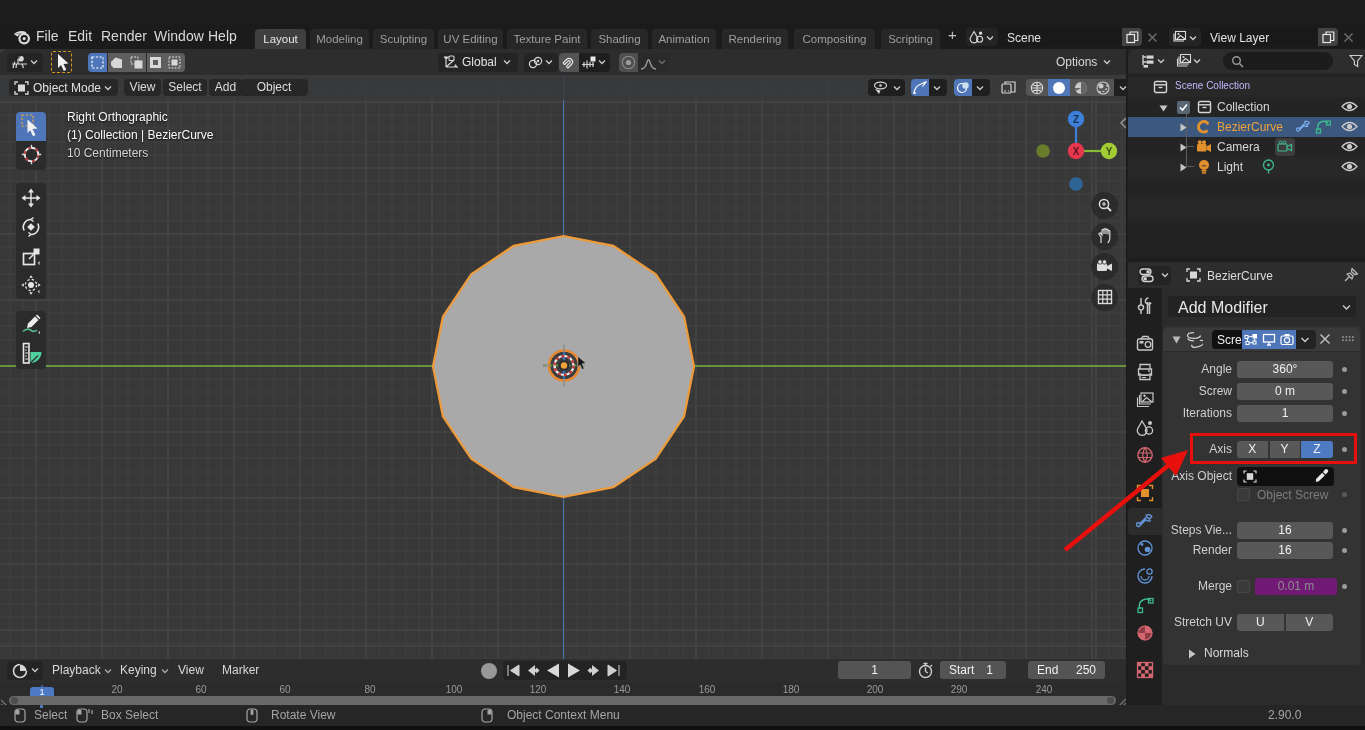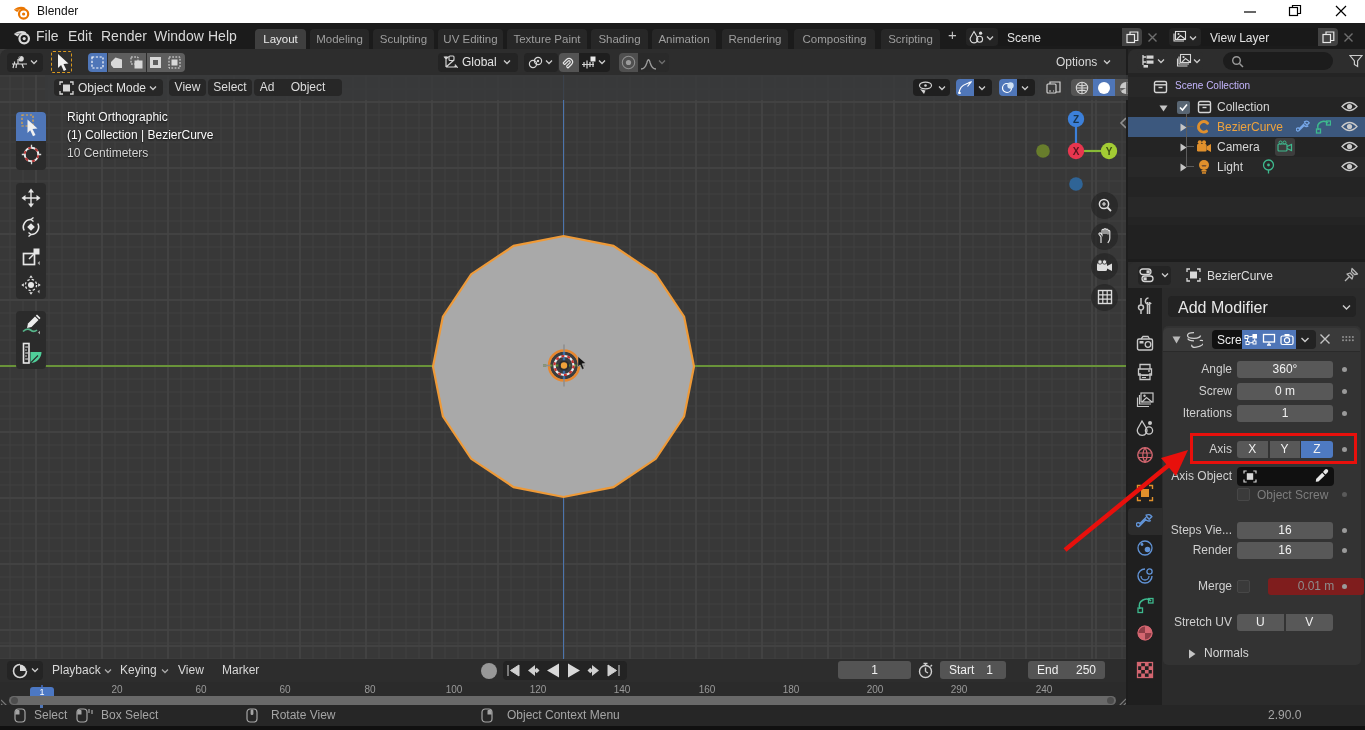--- a/index.html
+++ b/index.html
@@ -14,21 +14,21 @@
 #menubar { left:0; top:23px; width:1365px; height:26px; background:#1b1b1b; }
 .menuitem { position:absolute; top:0; height:26px; line-height:26px; color:#d9d9d9; font-size:14px; }
 .tab { position:absolute; top:6px; height:20px; line-height:20px; border-radius:4px 4px 0 0;
   background:#272727; color:#9e9e9e; font-size:11.5px; text-align:center; }
 .tab.active { background:#3f3f3f; color:#e8e8e8; }
 
 .dk { background:#242424; border-radius:4px; }
 .field { background:#545454; border-radius:3px; color:#f0f0f0; font-size:12px; text-align:center; }
 
 #toolrow { left:0; top:49px; width:1126px; height:26px; background:#2d2d2d; border-radius:8px 0 0 0; }
-#vphead { left:0; top:75px; width:1126px; height:25px; background:rgba(56,58,59,0.85);margin-left:45px; }
+#vphead { left:0; top:75px; width:1126px; height:25px; background:rgba(56,58,59,0.85); }
 .hbtn { position:absolute; top:4px; height:17px; line-height:17px; background:#272727; border-radius:4px;
   color:#dcdcdc; font-size:12px; text-align:center; }
 
 #viewport { left:0; top:49px; width:1126px; height:610px; background:#383838; overflow:hidden; }
 #grid { position:absolute; left:0; top:0; width:1126px; height:610px;
  background-image:
   repeating-linear-gradient(to right, #474747 0 1px, transparent 1px 66px),
   repeating-linear-gradient(to bottom, #474747 0 1px, transparent 1px 66px),
   repeating-linear-gradient(to right, #404040 0 1px, transparent 1px 13.2px),
   repeating-linear-gradient(to bottom, #404040 0 1px, transparent 1px 13.2px);
@@ -53,39 +53,20 @@
 #tltrack { position:absolute; left:0; top:23px; width:1126px; height:23px; background:#2b2b2b; }
 .fnum { position:absolute; top:25px; font-size:10px; color:#9a9a9a; transform:translateX(-50%); }
 
 #status { left:0; top:705px; width:1365px; height:21px; background:#262626; color:#a5a5a5; font-size:12px; }
 #bottomstrip { left:0; top:726px; width:1365px; height:4px; background:#101010; }
 svg { display:block; }
 </style>
 </head>
 <body>
 <div id="stage">
-  <div id="titlebar" class="abs">
-      <span class="t">Blender</span>
-    <svg class="abs" style="left:13px;top:3px" width="18" height="18" viewBox="0 0 18 18">
-      <circle cx="10.6" cy="11" r="4.6" fill="none" stroke="#ea7600" stroke-width="2.2"></circle>
-      <circle cx="10.6" cy="11" r="1.6" fill="#ea7600"></circle>
-      <path d="M0.8 6.7 C4.2 3.6 8.8 2.8 12.6 4.9 L11 7.3 C8 5.9 4.4 6.0 0.8 6.7 Z" fill="#ea7600"></path>
-      <path d="M0.8 6.7 L7.0 6.1 L4.2 9.0 Z" fill="#ea7600"></path>
-    </svg>
-    <svg class="abs" style="left:1243px;top:6px" width="14" height="12" viewBox="0 0 14 12">
-        <line x1="1" y1="6" x2="13" y2="6" stroke="#000" stroke-width="1.2"></line>
-      </svg>
-    <svg class="abs" style="left:1288px;top:4px" width="14" height="14" viewBox="0 0 14 14">
-        <rect x="1.5" y="3.5" width="8" height="8" fill="#fff" stroke="#000" stroke-width="1.2"></rect>
-        <path d="M4.5 3.5 V1.5 H12.5 V9.5 H9.5" fill="none" stroke="#000" stroke-width="1.2"></path>
-      </svg>
-    <svg class="abs" style="left:1334px;top:4px" width="14" height="14" viewBox="0 0 14 14">
-        <path d="M2 2 L12 12 M12 2 L2 12" stroke="#000" stroke-width="1.2"></path>
-      </svg>
-  </div>
   <div id="menubar" class="abs">
     <svg class="abs" style="left:13px;top:4px" width="19" height="19" viewBox="0 0 18 18">
       <circle cx="10.6" cy="11" r="4.5" fill="none" stroke="#d9d9d9" stroke-width="2.1"></circle>
       <circle cx="10.6" cy="11" r="1.5" fill="#d9d9d9"></circle>
       <path d="M0.8 6.7 C4.2 3.6 8.8 2.8 12.6 4.9 L11 7.3 C8 5.9 4.4 6.0 0.8 6.7 Z" fill="#d9d9d9"></path>
       <path d="M0.8 6.7 L7.0 6.1 L4.2 9.0 Z" fill="#d9d9d9"></path>
     </svg>
     <span class="menuitem" style="left:36px">File</span>
     <span class="menuitem" style="left:68px">Edit</span>
     <span class="menuitem" style="left:101px">Render</span>
@@ -358,21 +339,21 @@
         <rect x="4" y="3.5" width="7" height="7" fill="#d8d8d8"></rect>
         <path d="M1 4 V1 H4 M11 1 H14 V4 M14 10 V13 H11 M4 13 H1 V10" fill="none" stroke="#d8d8d8" stroke-width="1.3"></path>
       </svg>
     <span class="abs" style="left:33px;top:6px;font-size:12px;color:#e0e0e0">Object Mode</span>
     <svg class="abs" style="left:104px;top:10px" width="8" height="6" viewBox="0 0 8 6">
         <path d="M1 1.5 L4 4.5 L7 1.5" fill="none" stroke="#ccc" stroke-width="1.3"></path>
       </svg>
     <span class="hbtn" style="left:124px;width:37px">View</span>
     <span class="hbtn" style="left:163px;width:44px">Select</span>
     <span class="hbtn" style="left:209px;width:33px">Add</span>
-    <span class="hbtn" style="left:229px;width:68px">Object</span>
+    <span class="hbtn" style="left:240px;width:68px">Object</span>
 
     <div class="hbtn" style="left:868px;width:37px;background:#1f1f1f"></div>
     <svg class="abs" style="left:872px;top:6px" width="16" height="14" viewBox="0 0 16 14">
         <ellipse cx="8.5" cy="4.5" rx="6" ry="3.4" fill="none" stroke="#d3d3d3" stroke-width="1.2"></ellipse>
         <circle cx="8.5" cy="4.5" r="1.3" fill="#d3d3d3"></circle>
         <path d="M3 8 L7 13 L8.5 9.5 Z" fill="#d3d3d3"></path>
       </svg>
     <svg class="abs" style="left:893px;top:10px" width="8" height="6" viewBox="0 0 8 6">
         <path d="M1 1.5 L4 4.5 L7 1.5" fill="none" stroke="#ccc" stroke-width="1.3"></path>
       </svg>
@@ -741,21 +722,21 @@
     <span class="abs" style="left:129px;top:226px;font-size:12px;color:#7d7d7d">Object Screw</span>
     <div class="dot" style="top:230px;background:#5a5a5a"></div>
     <span class="prow-lbl" style="top:261px">Steps Vie...</span>
     <div class="pfield" style="top:260px">16</div>
     <div class="dot" style="top:266px"></div>
     <span class="prow-lbl" style="top:281px">Render</span>
     <div class="pfield" style="top:280px">16</div>
     <div class="dot" style="top:286px"></div>
     <span class="prow-lbl" style="top:317px">Merge</span>
     <div class="abs" style="left:109px;top:318px;width:13px;height:13px;background:#3a3a3a;border:1px solid #474747;border-radius:2px"></div>
-    <div class="pfield" style="top:316px;left:140px;width:96px;background:#7f1d1d;color:#8d8d8d">0.01 m</div>
+    <div class="pfield" style="top:316px;left:127px;width:82px;background:#701a75;color:#8d8d8d">0.01 m</div>
     <div class="dot" style="top:322px"></div>
     <span class="prow-lbl" style="top:353px">Stretch UV</span>
     <div class="pfield" style="top:352px;width:47.5px;border-radius:3px 0 0 3px;border-right:1px solid #333">U</div>
     <div class="pfield" style="top:352px;left:157.5px;width:47.5px;border-radius:0 3px 3px 0">V</div>
     <svg class="abs" style="left:60px;top:387px" width="8" height="10" viewBox="0 0 8 10">
         <path d="M1 0.5 V9.5 L7.5 5 Z" fill="#c5c5c5"></path>
       </svg>
     <span class="abs" style="left:76px;top:384px;font-size:12px;color:#d8d8d8">Normals</span>
   </div>
   <div id="timeline" class="abs">

